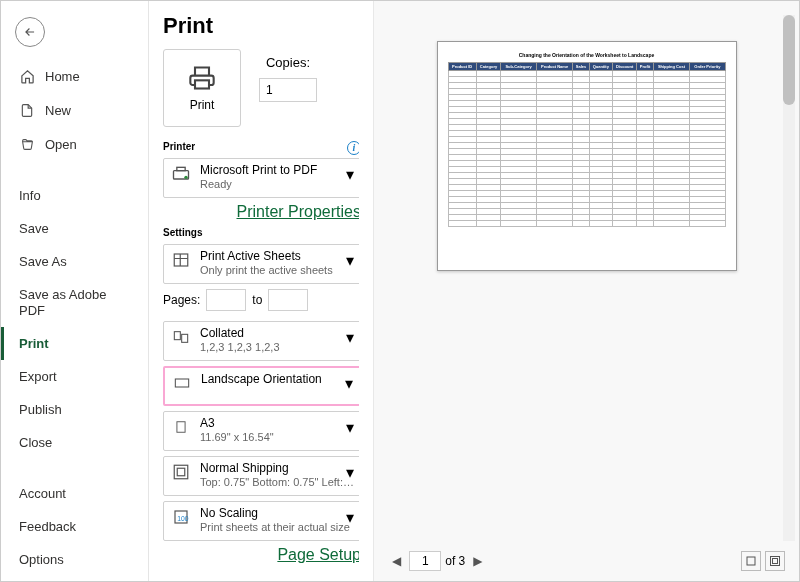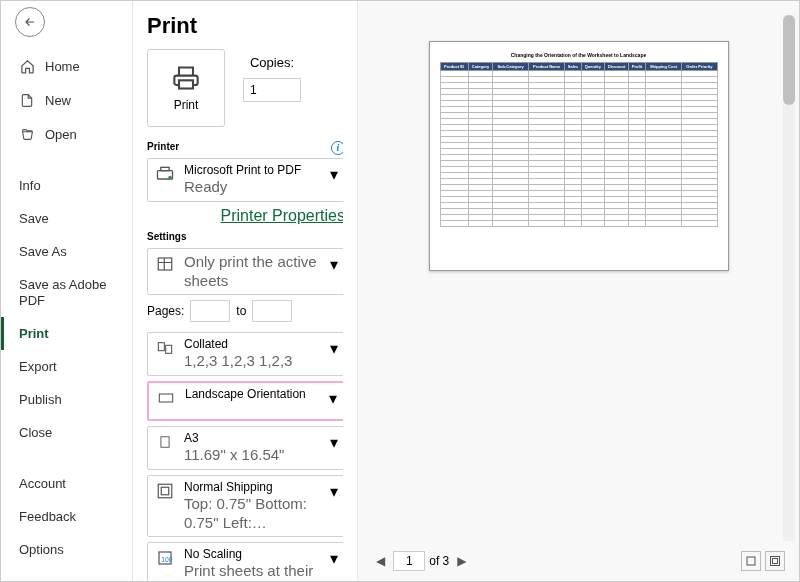--- a/index.html
+++ b/index.html
@@ -1,37 +1,37 @@
 <!DOCTYPE html>
 <html><head>
 <meta charset="utf-8">
 <style>
 * { margin: 0; padding: 0; box-sizing: border-box; font-family: "Segoe UI", Arial, sans-serif; }
 body { width: 800px; height: 582px; background: #fff; display: flex; overflow: hidden; border: 1px solid #ccc; }
-.sidebar { width: 132px; background: #fff; border-right: 1px solid #e5e5e5; display: flex; flex-direction: column; }
+.sidebar { width: 148px; background: #fff; border-right: 1px solid #e5e5e5; display: flex; flex-direction: column; padding-top: 10px; }
 .back-btn { width: 30px; height: 30px; border: 1px solid #888; border-radius: 50%; margin: 6px 14px 12px; display: flex; align-items: center; justify-content: center; cursor: pointer; }
 .nav-item { display: flex; align-items: center; padding: 9px 18px; font-size: 13px; color: #323130; cursor: pointer; gap: 10px; }
 .nav-item.active { border-left: 3px solid #185c37; color: #185c37; font-weight: 600; padding-left: 15px; }
 .nav-item .ico { width: 16px; height: 16px; display: inline-flex; align-items: center; justify-content: center; }
 .nav-divider { height: 18px; }
 .main { flex: 1; display: flex; flex-direction: column; padding: 12px 18px 0 14px; overflow: hidden; }
 .title { font-size: 22px; font-weight: 600; margin-bottom: 10px; }
 .row1 { display: flex; align-items: flex-start; gap: 18px; margin-bottom: 10px; }
 .print-btn { width: 78px; height: 78px; border: 1px solid #d0d0d0; border-radius: 3px; display: flex; flex-direction: column; align-items: center; justify-content: center; gap: 6px; cursor: pointer; }
 .print-btn .plabel { font-size: 12px; }
 .copies { display: flex; align-items: center; gap: 8px; font-size: 13px; margin-top: 6px; flex-direction: column; }
 .copies input { width: 58px; height: 24px; border: 1px solid #d0d0d0; padding: 2px 16px 2px 6px; font-size: 12px; }
 .section-label { font-size: 10px; font-weight: 600; margin: 4px 0 6px; }
 .section-head { display: flex; align-items: center; justify-content: space-between; }
 .settings-col { width: 198px; }
 .dropdown { border: 1px solid #d0d0d0; border-radius: 2px; background: #fff; display: flex; align-items: flex-start; padding: 4px 6px; gap: 8px; min-height: 40px; cursor: pointer; position: relative; margin-bottom: 5px; }
 .dropdown.highlight { border: 2px solid #f9a8d4; }
 .dropdown .dicon { width: 22px; height: 22px; display: flex; align-items: center; justify-content: center; flex-shrink: 0; }
 .dropdown .dtext { flex: 1; display: flex; flex-direction: column; font-size: 12px; line-height: 1.25; }
-.dropdown .dtext .sub { color: #666; font-size: 15px; }
+.dropdown .dtext .sub { color: #666; font-size: 11px; }
 .dropdown .chev { position: absolute; right: 6px; top: 6px; }
 .link { color: #0f6b3a; font-size: 16px; text-decoration: underline; text-align: right; display: block; margin-bottom: 6px; cursor: pointer; }
 .pages-row { display: flex; align-items: center; gap: 6px; font-size: 12px; margin-bottom: 10px; }
 .pages-row input { width: 40px; height: 22px; border: 1px solid #d0d0d0; padding: 0 12px 0 4px; font-size: 12px; }
 .preview { flex: 1; display: flex; flex-direction: column; background: #f8f8f8; border-left: 1px solid #e8e8e8; margin-left: 14px; padding: 12px 10px 4px 10px; position: relative; }
 .preview-scroll { position: absolute; right: 4px; top: 14px; bottom: 40px; width: 12px; background: #f0f0f0; }
 .preview-scroll .thumb { width: 100%; height: 90px; background: #c0c0c0; border-radius: 6px; }
 .preview-page { background: #fff; border: 1px solid #999; margin: 28px auto 0; width: 300px; height: 230px; padding: 10px; display: flex; flex-direction: column; box-shadow: 0 1px 3px rgba(0,0,0,0.2); }
 .preview-page .ptitle { text-align: center; font-size: 5px; font-weight: 600; margin-bottom: 4px; }
 .ptable { width: 100%; border-collapse: collapse; font-size: 4px; }
@@ -157,20 +157,21 @@
     <div class="section-label">Settings</div>
 
     <div class="dropdown">
       <span class="dicon">
           <svg width="20" height="18" viewBox="0 0 24 24" fill="none" stroke="#555" stroke-width="1.6">
             <rect x="3" y="4" width="18" height="16"></rect>
             <path d="M3 10h18M11 4v16"></path>
           </svg>
         </span>
       <span class="dtext">
+          <span>Print Active Sheets</span>
           <span class="sub">Only print the active sheets</span>
         </span>
       <span class="chev">▾</span>
     </div>
 
     <div class="pages-row">
       <span>Pages:</span>
       <input type="text" value="" style="">
       <span>to</span>
       <input type="text" value="" style="">

